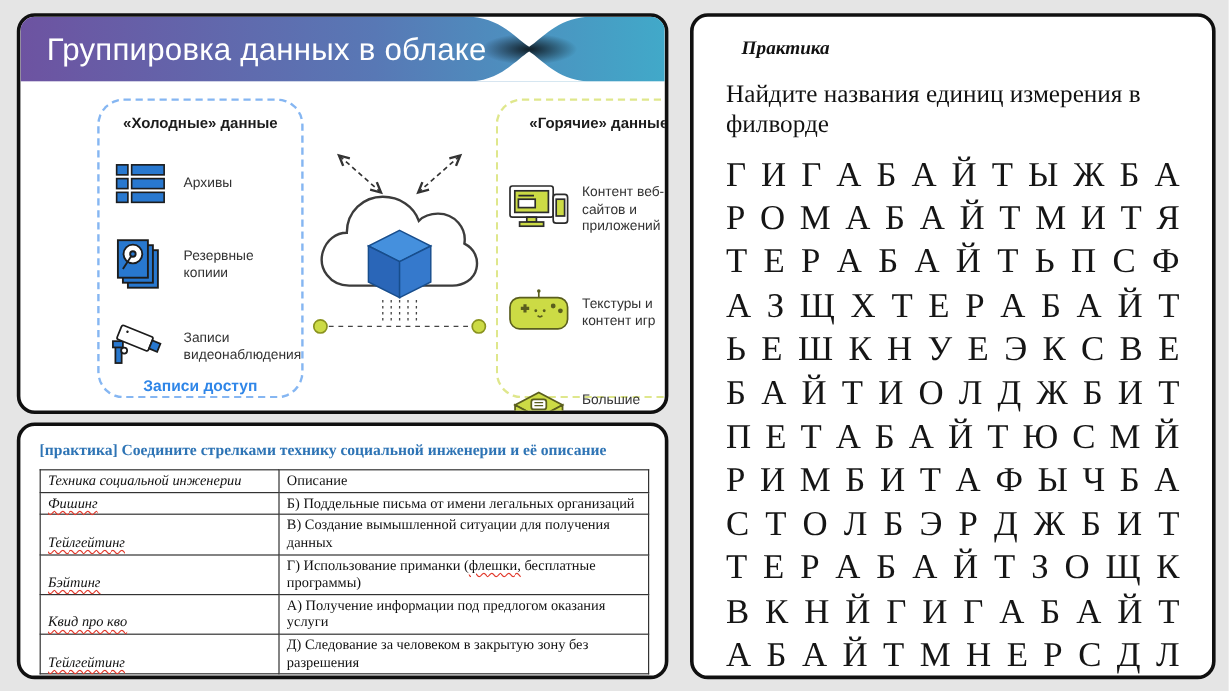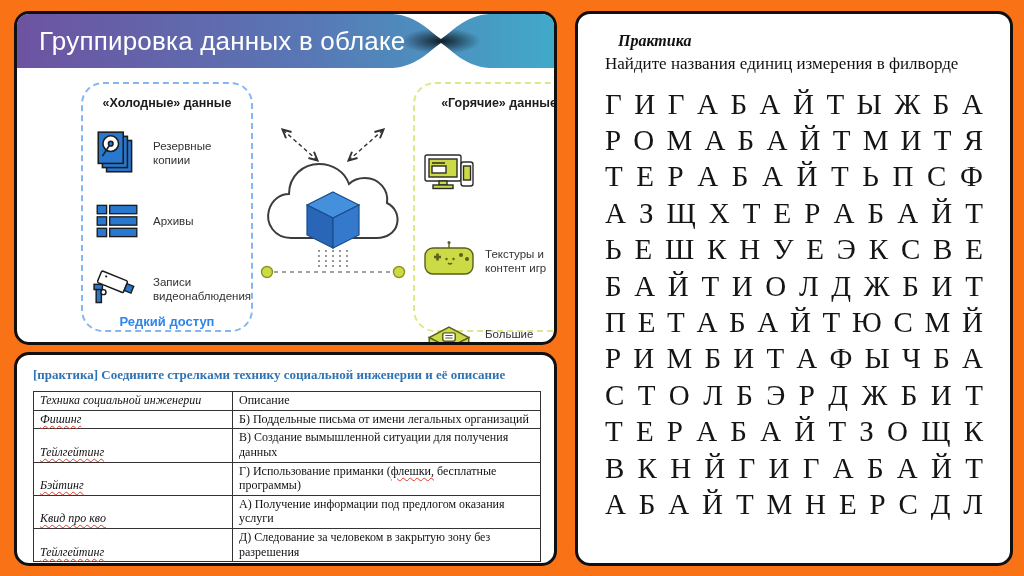--- a/index.html
+++ b/index.html
@@ -1,16 +1,16 @@
 <!DOCTYPE html>
 <html><head>
 <meta charset="utf-8">
 <style>
   html,body{margin:0;padding:0;background:#fff;}
-  .stage{position:relative;width:1024px;height:576px;background:#f97316;overflow:hidden;
+  .stage{position:relative;width:1024px;height:576px;background:#e5e5e5;overflow:hidden;
          font-family:"Liberation Sans",sans-serif;color:#222;}
   .panel{position:absolute;background:#fff;border:3px solid #101010;border-radius:15px;
          box-sizing:border-box;overflow:hidden;}
   .panel-tl{left:14px;top:11px;width:543px;height:334px;}
   .panel-bl{left:14px;top:352px;width:543px;height:214px;}
   .panel-r{left:575px;top:11px;width:438px;height:555px;}
 
   
   .band-wrap{position:relative;height:54px;}
   .band-wrap svg{display:block;width:100%;height:54px;}
@@ -38,21 +38,21 @@
            font-family:"Liberation Serif",serif;font-size:12px;color:#111;}
   table.se td{border:1px solid #333;padding:1px 6px 2px;line-height:1.22;}
   table.se td.tcol{width:186px;vertical-align:bottom;font-style:italic;}
   table.se td.dcol{vertical-align:top;margin-top:36px;}
   .sq{text-decoration:underline;text-decoration-style:wavy;text-decoration-color:#e23b2e;
       text-decoration-thickness:1px;text-underline-offset:2px;}
 
   
   .fw{padding:18px 27px 0;box-sizing:border-box;font-family:"Liberation Serif",serif;color:#111;}
   .fw-title{font-size:16px;font-weight:bold;font-style:italic;margin-left:13px;}
-  .fw-sub{font-size:17px;margin-top:4px;}
+  .fw-sub{font-size:21px;margin-top:16px;}
   .fw-grid{margin-top:12px;}
   .fw-row{display:flex;justify-content:space-between;height:36.4px;align-items:center;}
   .fw-letter{font-size:29px;line-height:1;color:#151515;}
 </style>
 </head>
 <body>
 
 <div class="stage">
 
   <section class="panel panel-tl">
@@ -78,68 +78,68 @@
     </div>
 
     <div class="tl-content">
 
       <div class="databox cold">
         <div class="databox-title">«Холодные» данные</div>
 
         <div class="db-item">
           <span class="ic">
             <svg viewBox="0 0 48 48" width="50" height="50">
+              <g stroke="#1c1c1c" stroke-width="1.3" fill="#2878cf">
+                <rect x="5" y="9" width="9" height="8"></rect>
+                  <rect x="17" y="9" width="26" height="8"></rect>
+                <rect x="5" y="20" width="9" height="8"></rect>
+                  <rect x="17" y="20" width="26" height="8"></rect>
+                <rect x="5" y="31" width="9" height="8"></rect>
+                  <rect x="17" y="31" width="26" height="8"></rect>
+              </g>
+            </svg>
+          </span>
+          <span class="db-label">Архивы</span>
+        </div>
+
+        <div class="db-item">
+          <span class="ic">
+            <svg viewBox="0 0 48 48" width="50" height="50">
               <g stroke="#1c1c1c" stroke-width="1.5">
                 <rect x="14" y="12" width="24" height="30" fill="#2878cf"></rect>
                 <rect x="10" y="8" width="24" height="30" fill="#2878cf"></rect>
                 <rect x="6" y="4" width="24" height="30" fill="#2878cf"></rect>
                 <circle cx="18" cy="15" r="7.5" fill="#ffffff"></circle>
                 <circle cx="18" cy="15" r="2.2" fill="#2878cf"></circle>
                 <line x1="16.5" y1="17" x2="10" y2="27"></line>
               </g>
             </svg>
           </span>
           <span class="db-label">Резервные копиии</span>
-        </div>
-
-        <div class="db-item">
-          <span class="ic">
-            <svg viewBox="0 0 48 48" width="50" height="50">
-              <g stroke="#1c1c1c" stroke-width="1.3" fill="#2878cf">
-                <rect x="5" y="9" width="9" height="8"></rect>
-                  <rect x="17" y="9" width="26" height="8"></rect>
-                <rect x="5" y="20" width="9" height="8"></rect>
-                  <rect x="17" y="20" width="26" height="8"></rect>
-                <rect x="5" y="31" width="9" height="8"></rect>
-                  <rect x="17" y="31" width="26" height="8"></rect>
-              </g>
-            </svg>
-          </span>
-          <span class="db-label">Архивы</span>
         </div>
 
         <div class="db-item">
           <span class="ic">
             <svg viewBox="0 0 48 48" width="50" height="50">
               <g stroke="#1c1c1c" stroke-width="1.4">
                 <rect x="4" y="24" width="5" height="13" fill="#2878cf"></rect>
                 <rect x="2" y="19.5" width="8" height="5" fill="#2878cf"></rect>
                 <g transform="rotate(22 22 18)">
                   <rect x="6" y="12" width="27" height="12" rx="1.5" fill="#ffffff"></rect>
                   <rect x="33" y="14.5" width="7" height="7" fill="#2878cf"></rect>
                   <circle cx="12" cy="15.5" r="1" fill="#1c1c1c" stroke="none"></circle>
                 </g>
                 <circle cx="11" cy="27" r="2.4" fill="#ffffff"></circle>
               </g>
             </svg>
           </span>
           <span class="db-label">Записи видеонаблюдения</span>
         </div>
 
-        <div class="databox-footer">Редкий доступ</div>
+        <div class="databox-footer">Записи доступ</div>
       </div>
 
       <div class="center-art">
         <svg viewBox="0 0 160 200" width="160" height="200">
           <defs>
             <marker id="ah" markerWidth="9" markerHeight="9" refX="6.5" refY="4" orient="auto-start-reverse">
               <path d="M1,1 L7,4 L1,7" fill="none" stroke="#333" stroke-width="1.4"></path>
             </marker>
           </defs>
           <line x1="30" y1="8" x2="64" y2="38" stroke="#333" stroke-width="1.4" stroke-dasharray="4 3" marker-start="url(#ah)" marker-end="url(#ah)"></line>
@@ -174,20 +174,21 @@
                 <rect x="6" y="7" width="28" height="18" fill="#ccdb45"></rect>
                 <line x1="9" y1="11" x2="22" y2="11"></line>
                 <rect x="9" y="14" width="14" height="7" fill="#ffffff"></rect>
                 <rect x="16" y="29" width="8" height="4" fill="#ccdb45"></rect>
                 <rect x="10" y="33" width="20" height="3.5" fill="#ccdb45"></rect>
                 <rect x="38" y="10" width="12" height="24" rx="2.5" fill="#ffffff"></rect>
                 <rect x="40.5" y="14" width="7" height="14" fill="#ccdb45"></rect>
               </g>
             </svg>
           </span>
+          <span class="db-label">Контент веб-сайтов и приложений</span>
         </div>
 
         <div class="db-item">
           <span class="ic">
             <svg viewBox="0 0 52 42" width="52" height="42">
               <g stroke="#5a5e1e" stroke-width="1.4">
                 <line x1="26" y1="2" x2="26" y2="8"></line>
                 <circle cx="26" cy="2.5" r="1.5" fill="#5a5e1e" stroke="none"></circle>
                 <path d="M10 8 h32 a8 8 0 0 1 8 8 v10 a8 8 0 0 1 -8 8 h-32 a8 8 0 0 1 -8 -8 v-10 a8 8 0 0 1 8 -8 z" fill="#ccdb45"></path>
                 <path d="M11 17 h7 M14.5 13.5 v7" stroke-width="2.6"></path>

